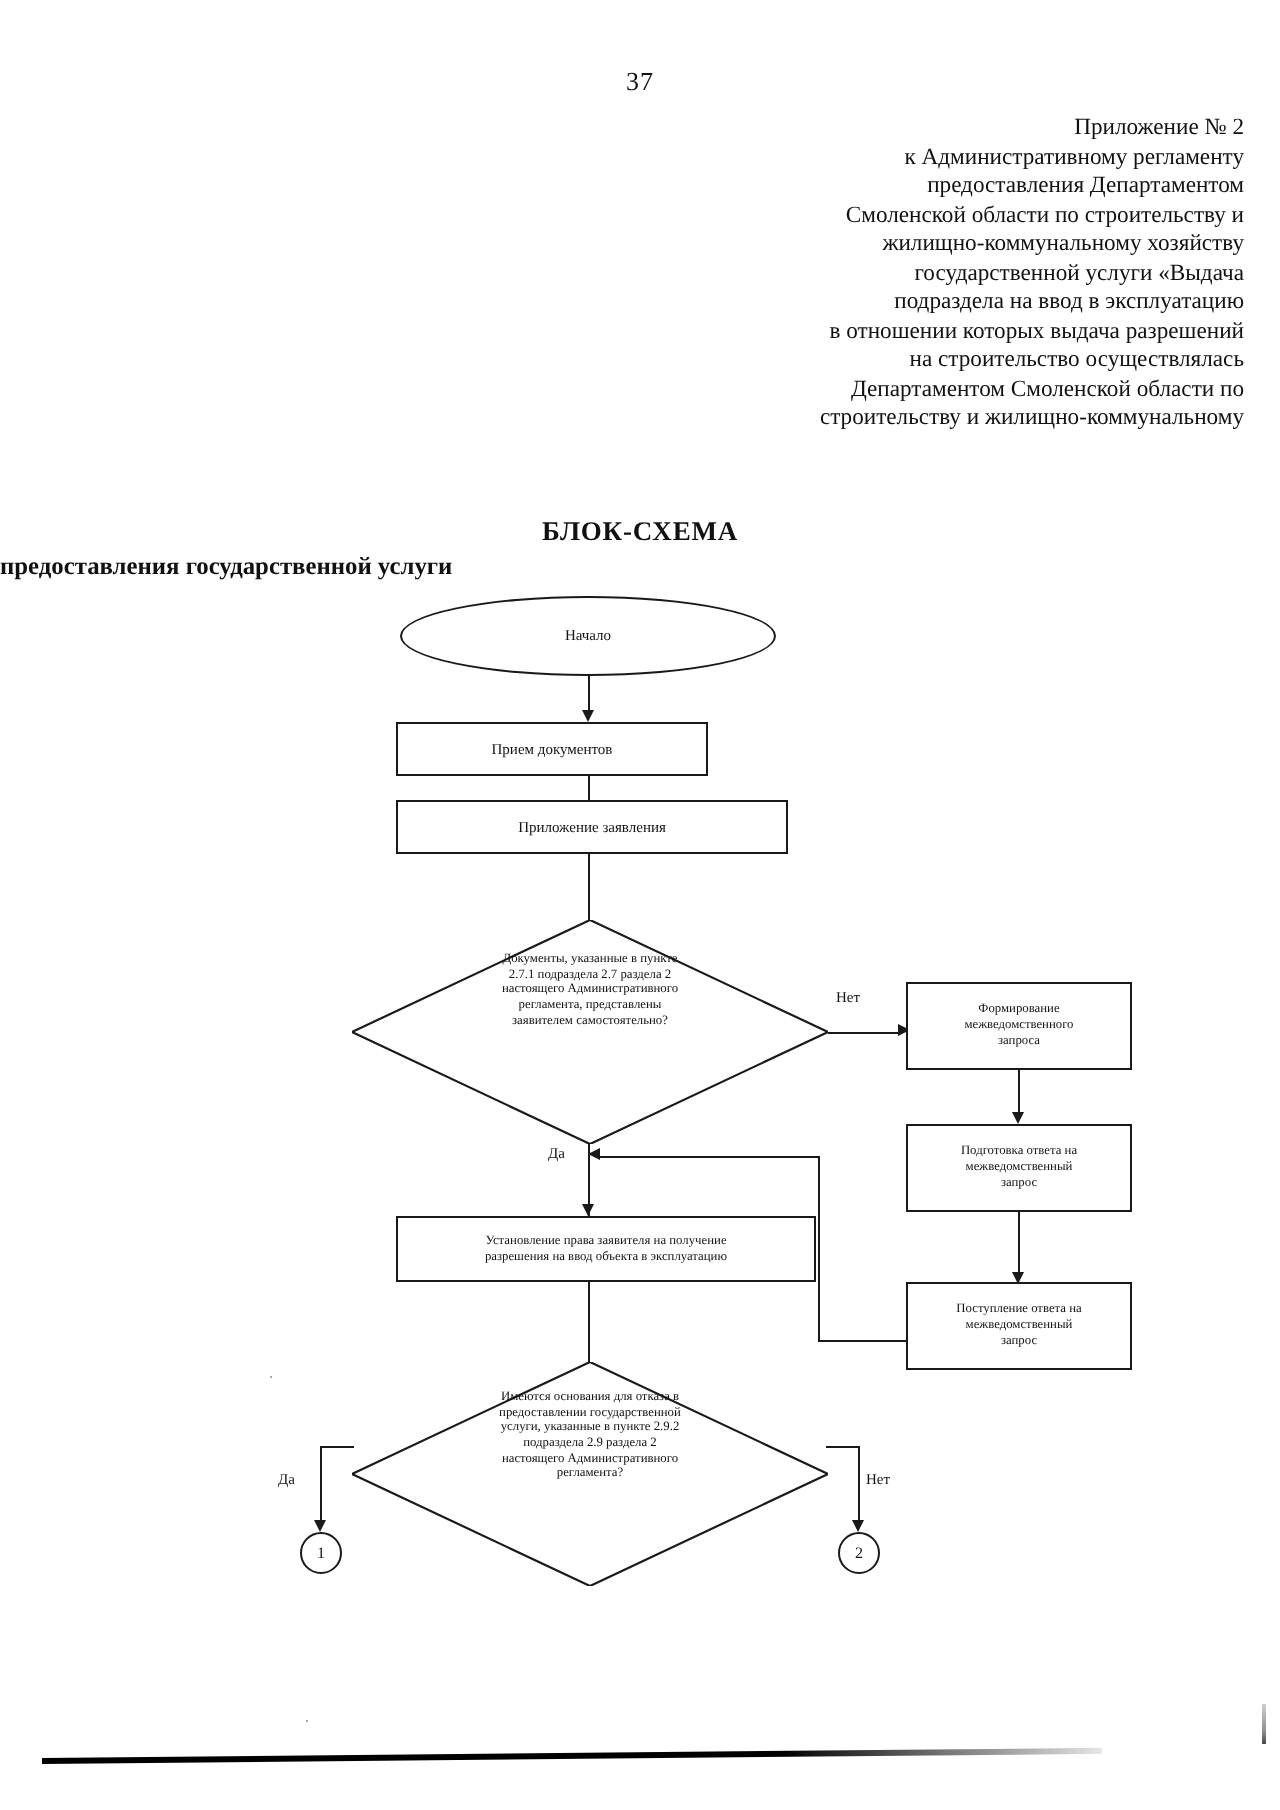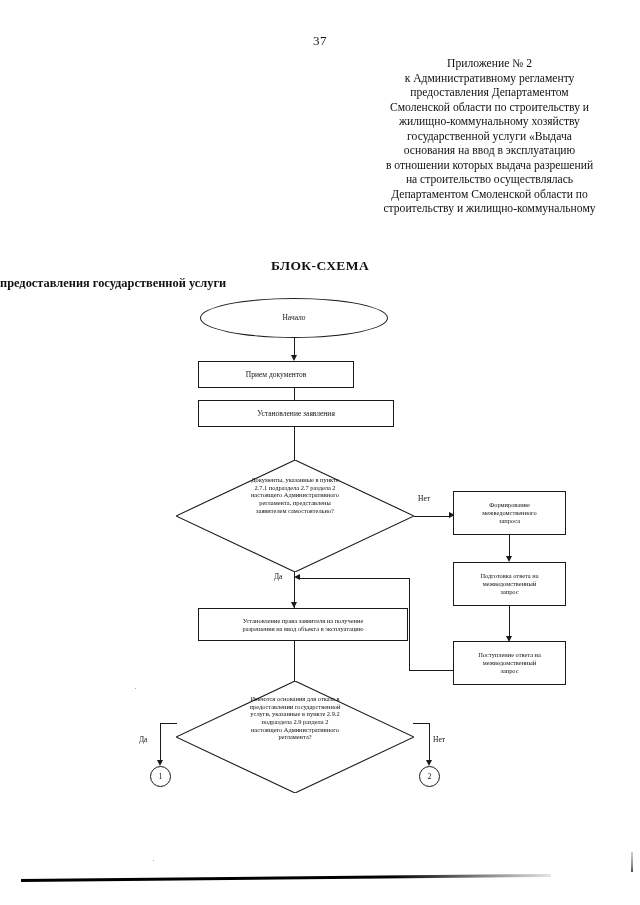--- a/index.html
+++ b/index.html
@@ -30,21 +30,21 @@
     font-size: 13px;
     letter-spacing: 0.5px;
   }
   .header-block {
     position: absolute;
     left: 357px;
     top: 57px;
     width: 265px;
     font-size: 11.6px;
     line-height: 14.55px;
-    text-align: center;
+    text-align: right;
   }
   .header-block div { white-space: nowrap; }
 
   
   .title-main {
     position: absolute;
     left: 0; top: 258px;
     width: 640px;
     text-align: center;
     font-size: 13.5px;
@@ -175,21 +175,21 @@
 
   <div class="page-number">37</div>
 
   <div class="header-block">
     <div>Приложение № 2</div>
     <div>к Административному регламенту</div>
     <div>предоставления Департаментом</div>
     <div>Смоленской области по строительству и</div>
     <div>жилищно-коммунальному хозяйству</div>
     <div>государственной услуги «Выдача</div>
-    <div>основания на ввод в эксплуатацию</div>
+    <div>подраздела на ввод в эксплуатацию</div>
     <div>в отношении которых выдача разрешений</div>
     <div>на строительство осуществлялась</div>
     <div>Департаментом Смоленской области по</div>
     <div>строительству и жилищно-коммунальному</div>
   </div>
 
   <div class="title-main">БЛОК-СХЕМА</div>
   <div class="title-sub">предоставления государственной услуги</div>
 
   <div class="node oval" style="left:200px; top:298px; width:188px; height:40px;">
@@ -200,21 +200,21 @@
   <div class="arrow-down" style="left:291px; top:355px;"></div>
 
   <div class="node rect" style="left:198px; top:361px; width:156px; height:27px;">
     <span class="node-text" style="font-size:7.5px;">Прием документов</span>
   </div>
 
   <div class="conn vline" style="left:294px; top:388px; height:17px;"></div>
   <div class="arrow-down" style="left:291px; top:404px;"></div>
 
   <div class="node rect" style="left:198px; top:400px; width:196px; height:27px;">
-    <span class="node-text" style="font-size:7.5px;">Установление заявления</span>
+    <span class="node-text" style="font-size:7.5px;">Приложение заявления</span>
   </div>
 
   <div class="conn vline" style="left:294px; top:427px; height:33px;"></div>
 
   <div class="diamond-wrap" style="left:176px; top:460px; width:238px; height:112px;">
     <svg class="diamond-shape" viewBox="0 0 238 112" preserveAspectRatio="none">
       <polygon points="119,0 238,56 119,112 0,56" fill="#ffffff" stroke="#1a1a1a" stroke-width="1.1"></polygon>
     </svg>
     <div class="diamond-label" style="top:16px; width:188px; font-size:6.4px;">
       <div>Документы, указанные в  пункте</div>

